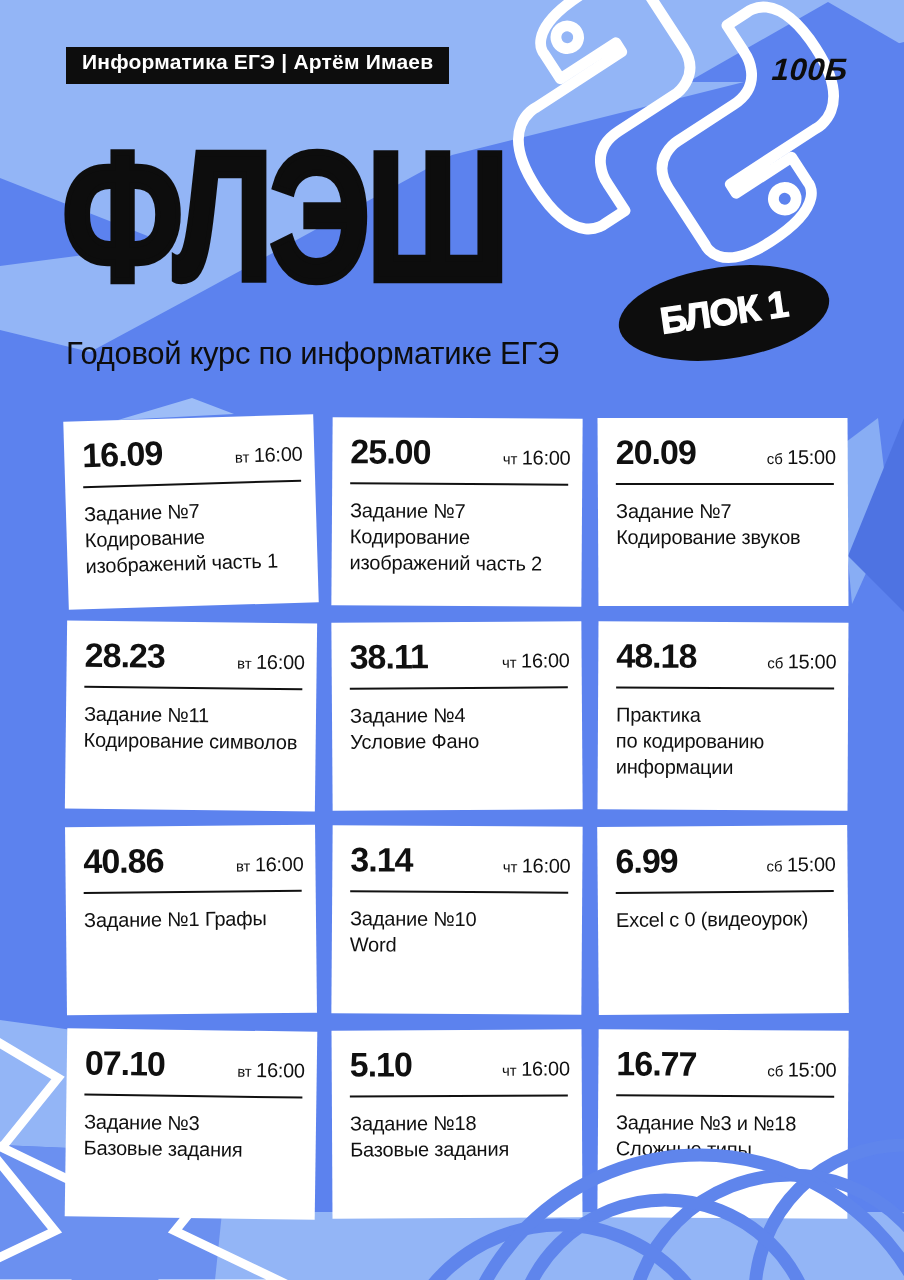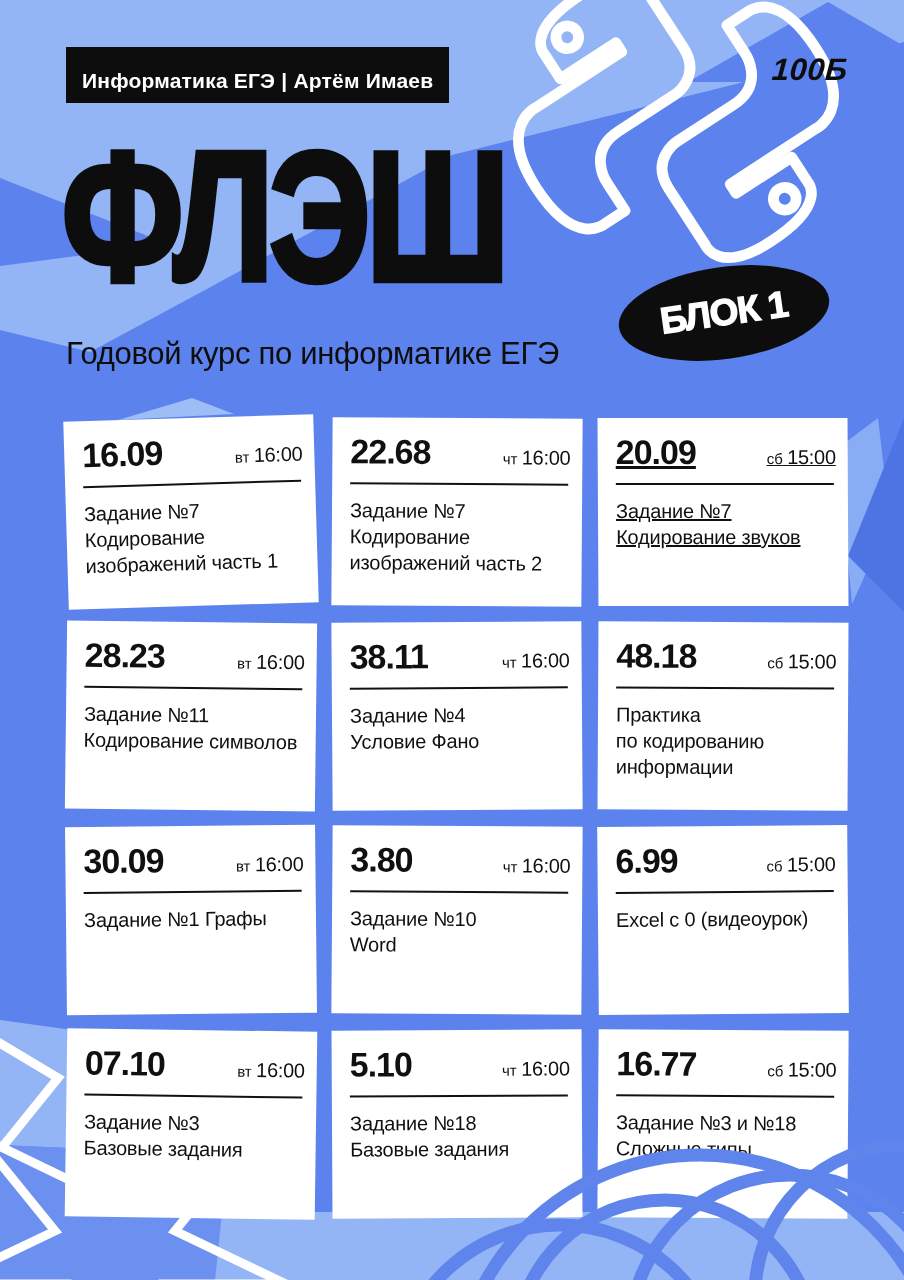--- a/index.html
+++ b/index.html
@@ -10,21 +10,21 @@
     -webkit-font-smoothing:antialiased;
   }
   svg.bg,svg.arcs{position:absolute;left:0;top:0;width:904px;height:1280px;}
   svg.bg{z-index:0;}
   svg.arcs{z-index:5;pointer-events:none;}
 
   .top-badge{
     position:absolute;left:66px;top:47px;z-index:2;
     background:#0d0d0d;color:#fff;
     font-size:21px;font-weight:700;letter-spacing:.2px;
-    padding:22px 16px 10px 16px;
+    padding:3px 16px 10px 16px;
   }
   .score{
     position:absolute;right:56px;top:52px;z-index:2;
     color:#0d0d0d;font-size:31px;font-weight:700;font-style:italic;
     letter-spacing:.5px;transform:skewX(-4deg);
   }
   .title{
     position:absolute;left:62px;top:124px;z-index:2;margin:0;
     color:#0d0d0d;font-size:142px;font-weight:700;line-height:1.0;
     letter-spacing:-4px;
@@ -50,21 +50,21 @@
     position:absolute;left:66px;top:418px;width:782px;z-index:3;
     display:grid;grid-template-columns:repeat(3,250px);
     grid-auto-rows:188px;gap:16px;
   }
   .card{
     background:#ffffff;color:#101010;
     padding:15px 12px 0 18px;box-sizing:border-box;
   }
   .card:nth-child(1){transform:rotate(-1.7deg);}
   .card:nth-child(2){transform:rotate(.4deg);}
-  .card:nth-child(3){transform:rotate(-.3deg) skewY(.3deg);text-decoration:underline;}
+  .card:nth-child(3){transform:rotate(-.3deg) skewY(.3deg);}
   .card:nth-child(4){transform:rotate(.7deg);}
   .card:nth-child(5){transform:rotate(-.4deg);}
   .card:nth-child(6){transform:rotate(.3deg);}
   .card:nth-child(7){transform:rotate(-.6deg);}
   .card:nth-child(8){transform:rotate(.4deg);}
   .card:nth-child(9){transform:rotate(-.5deg);}
   .card:nth-child(10){transform:rotate(.8deg);}
   .card:nth-child(11){transform:rotate(-.3deg);}
   .card:nth-child(12){transform:rotate(.4deg);}
   .card-head{display:flex;justify-content:space-between;align-items:baseline;}
@@ -139,21 +139,21 @@
       <div class="card-when"><span class="card-day">вт</span> <span class="card-time">16:00</span></div>
     </div>
     <div class="card-divider"></div>
     <div class="card-topic">Задание №7
 Кодирование
 изображений часть 1</div>
   </div>
 
   <div class="card">
     <div class="card-head">
-      <div class="card-date">22.68</div>
+      <div class="card-date">25.00</div>
       <div class="card-when"><span class="card-day">чт</span> <span class="card-time">16:00</span></div>
     </div>
     <div class="card-divider"></div>
     <div class="card-topic">Задание №7
 Кодирование
 изображений часть 2</div>
   </div>
 
   <div class="card">
     <div class="card-head">
@@ -191,30 +191,30 @@
       <div class="card-when"><span class="card-day">сб</span> <span class="card-time">15:00</span></div>
     </div>
     <div class="card-divider"></div>
     <div class="card-topic">Практика
 по кодированию
 информации</div>
   </div>
 
   <div class="card">
     <div class="card-head">
-      <div class="card-date">30.09</div>
+      <div class="card-date">40.86</div>
       <div class="card-when"><span class="card-day">вт</span> <span class="card-time">16:00</span></div>
     </div>
     <div class="card-divider"></div>
     <div class="card-topic">Задание №1 Графы</div>
   </div>
 
   <div class="card">
     <div class="card-head">
-      <div class="card-date">3.80</div>
+      <div class="card-date">3.14</div>
       <div class="card-when"><span class="card-day">чт</span> <span class="card-time">16:00</span></div>
     </div>
     <div class="card-divider"></div>
     <div class="card-topic">Задание №10
 Word</div>
   </div>
 
   <div class="card">
     <div class="card-head">
       <div class="card-date">6.99</div>

